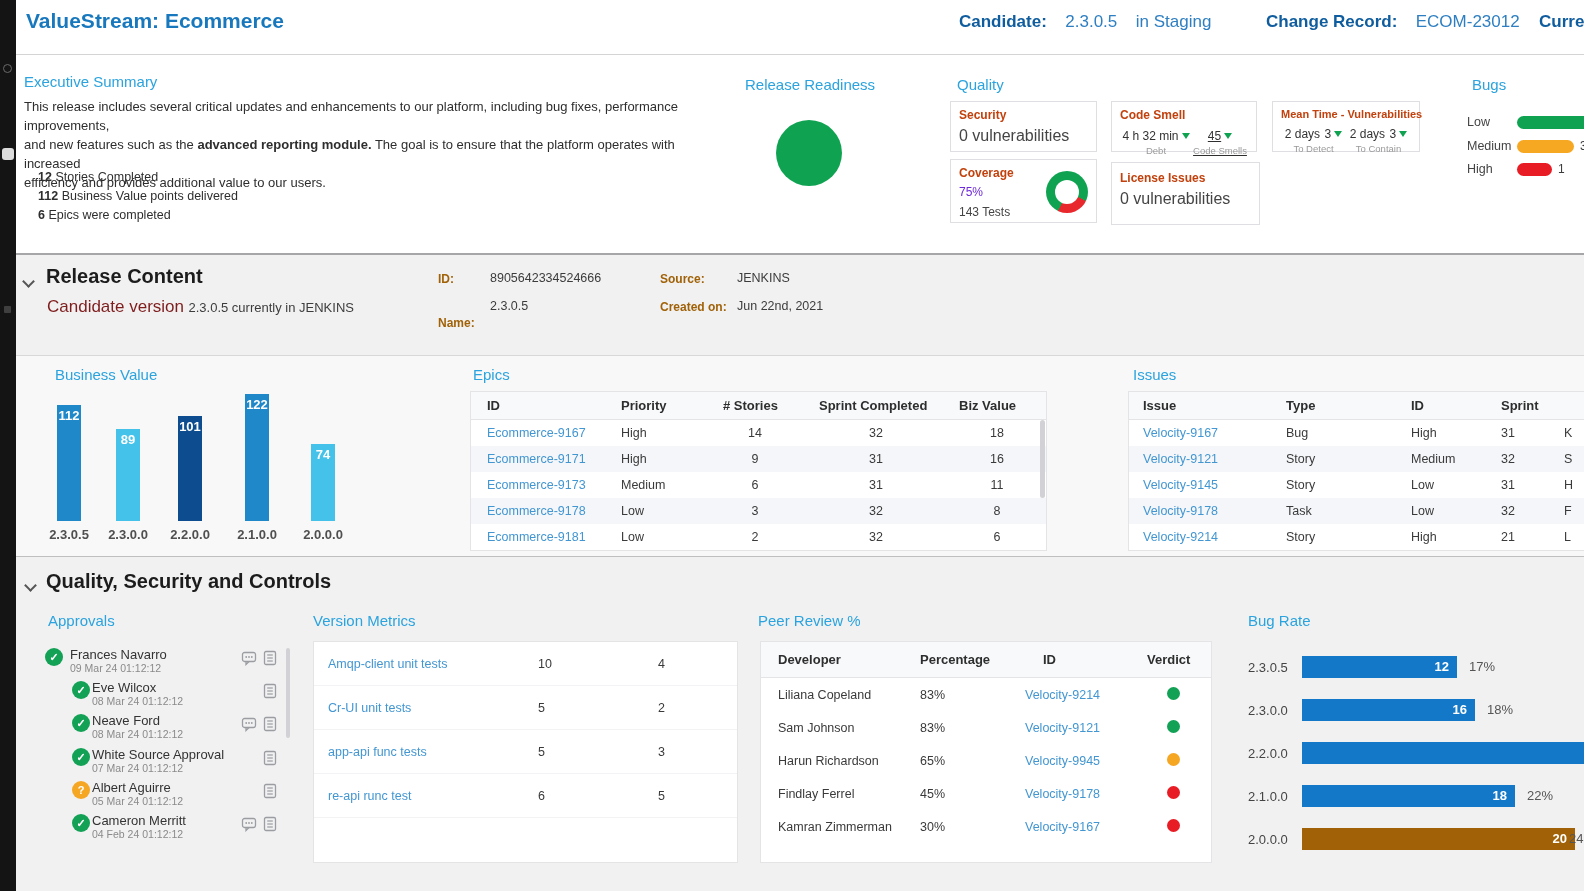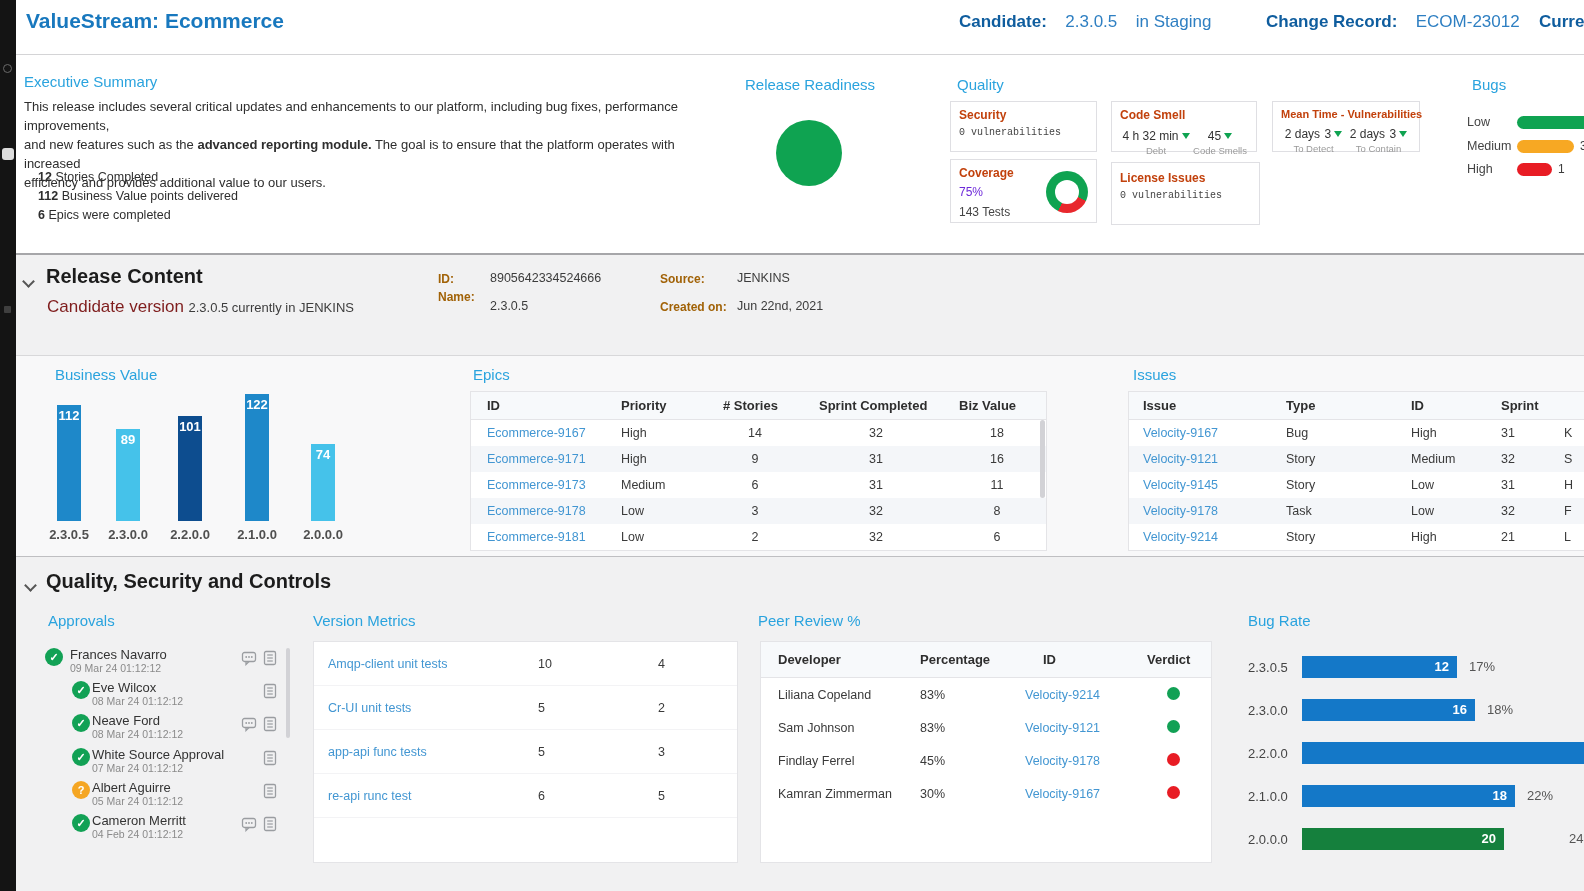--- a/index.html
+++ b/index.html
@@ -40,26 +40,26 @@
   .stats { position:absolute; left:38px; top:168px; font-size:12.5px; line-height:19px; color:#2e2e2e; }
   .stats b { font-weight:bold; }
 
   
   .rr-circle { position:absolute; left:776px; top:120px; width:66px; height:66px; border-radius:50%; }
 
   
   .qcard { position:absolute; background:#fff; border:1px solid #dfdfe3; }
   .qcard-title { font-size:12px; font-weight:bold; color:#c2410c; padding:6px 8px 0 8px; white-space:nowrap; }
   .qcard-title.small { font-size:11px; }
-  .qcard-value { font-size:10px; color:#444; padding:5px 8px 0 8px; white-space:nowrap;font-family:Liberation Mono, monospace; }
+  .qcard-value { font-size:16px; color:#444; padding:5px 8px 0 8px; white-space:nowrap; }
   .tri { display:inline-block; width:0; height:0; border-left:4px solid transparent; border-right:4px solid transparent; border-top:6px solid #0fa351; margin-left:3px; vertical-align:1px; }
   .cs-row { display:flex; padding:4px 8px 0 8px; }
   .cs-col { text-align:center; }
   .cs-col.c1 { width:72px; }
-  .cs-col.c2 { width:56px; }
+  .cs-col.c2 { width:56px;text-decoration:underline; }
   .cs-val { font-size:12px; color:#333; white-space:nowrap; }
   .cs-sub { font-size:9.5px; color:#9a9a9a; margin-top:1px; white-space:nowrap; }
   .donut { position:absolute; right:8px; top:11px; width:42px; height:42px; border-radius:50%; }
   .donut::after { content:""; position:absolute; left:9px; top:9px; width:24px; height:24px; background:#fff; border-radius:50%; }
   .cov-pct { font-size:12px; color:#6d28d9; padding:5px 8px 0 8px; }
   .cov-tests { font-size:12px; color:#444; padding:6px 8px 0 8px; }
 
   
   #bugs-legend { position:absolute; left:1467px; top:114px; width:130px; }
   .bug-row { position:absolute; left:0; height:16px; white-space:nowrap; }
@@ -228,21 +228,21 @@
 
 <div class="band-release"></div>
 <span class="chev abs" style="left:24px;top:277px"></span>
 <div class="abs sec-title" style="left:46px;top:265px">Release Content</div>
 <div class="abs" style="left:47px;top:297px;white-space:nowrap">
   <span style="font-size:17px;color:#7f1d1d">Candidate version</span>
   <span style="font-size:13px;color:#3d3d3d">2.3.0.5 currently in JENKINS</span>
 </div>
 <div class="abs meta-label" style="left:438px;top:272px">ID:</div>
 <div class="abs meta-value" style="left:490px;top:271px">8905642334524666</div>
-<div class="abs meta-label" style="left:438px;top:290px">Name:</div>
+<div class="abs meta-label" style="left:438px;top:316px">Name:</div>
 <div class="abs meta-value" style="left:490px;top:299px">2.3.0.5</div>
 <div class="abs meta-label" style="left:660px;top:272px">Source:</div>
 <div class="abs meta-value" style="left:737px;top:271px">JENKINS</div>
 <div class="abs meta-label" style="left:660px;top:300px">Created on:</div>
 <div class="abs meta-value" style="left:737px;top:299px">Jun 22nd, 2021</div>
 
 <div class="band-content"></div>
 <div class="abs blue-title" style="left:55px;top:366px">Business Value</div>
 <div id="bv-chart">
     <div class="bv-bar" style="left: 12px; height: 116px; background: rgb(30, 136, 201);">
@@ -501,20 +501,26 @@
         <div class="pad12 link">Velocity-9214</div>
         <div><span class="dot" style="background: rgb(18, 161, 85);"></span></div>
       </div>
       <div class="trow">
         <div class="pad17">Sam Johnson</div>
         <div class="pad12">83%</div>
         <div class="pad12 link">Velocity-9121</div>
         <div><span class="dot" style="background: rgb(18, 161, 85);"></span></div>
       </div>
       <div class="trow">
+        <div class="pad17">Harun Richardson</div>
+        <div class="pad12">65%</div>
+        <div class="pad12 link">Velocity-9945</div>
+        <div><span class="dot" style="background: rgb(245, 166, 35);"></span></div>
+      </div>
+      <div class="trow">
         <div class="pad17">Findlay Ferrel</div>
         <div class="pad12">45%</div>
         <div class="pad12 link">Velocity-9178</div>
         <div><span class="dot" style="background: rgb(232, 28, 36);"></span></div>
       </div>
       <div class="trow">
         <div class="pad17">Kamran Zimmerman</div>
         <div class="pad12">30%</div>
         <div class="pad12 link">Velocity-9167</div>
         <div><span class="dot" style="background: rgb(232, 28, 36);"></span></div>
@@ -535,17 +541,17 @@
     </div>
     <div class="br-pct" style="left: 1487px; top: 702px;">18%</div>
     <div class="br-label" style="left: 1248px; top: 746px;">2.2.0.0</div>
     <div class="br-bar" style="left: 1302px; top: 742px; width: 300px; background: rgb(20, 120, 200);"></div>
     <div class="br-label" style="left: 1248px; top: 789px;">2.1.0.0</div>
     <div class="br-bar" style="left: 1302px; top: 785px; width: 213px; background: rgb(20, 120, 200);">
       <span class="br-val">18</span>
     </div>
     <div class="br-pct" style="left: 1527px; top: 788px;">22%</div>
     <div class="br-label" style="left: 1248px; top: 832px;">2.0.0.0</div>
-    <div class="br-bar" style="left: 1302px; top: 828px; width: 202px; background: #15803d;">
+    <div class="br-bar" style="left: 1302px; top: 828px; width: 273px; background: #a16207;">
       <span class="br-val">20</span>
     </div>
     <div class="br-pct" style="left: 1569px; top: 831px;">24%</div>
   </div>
 
 </body></html>

